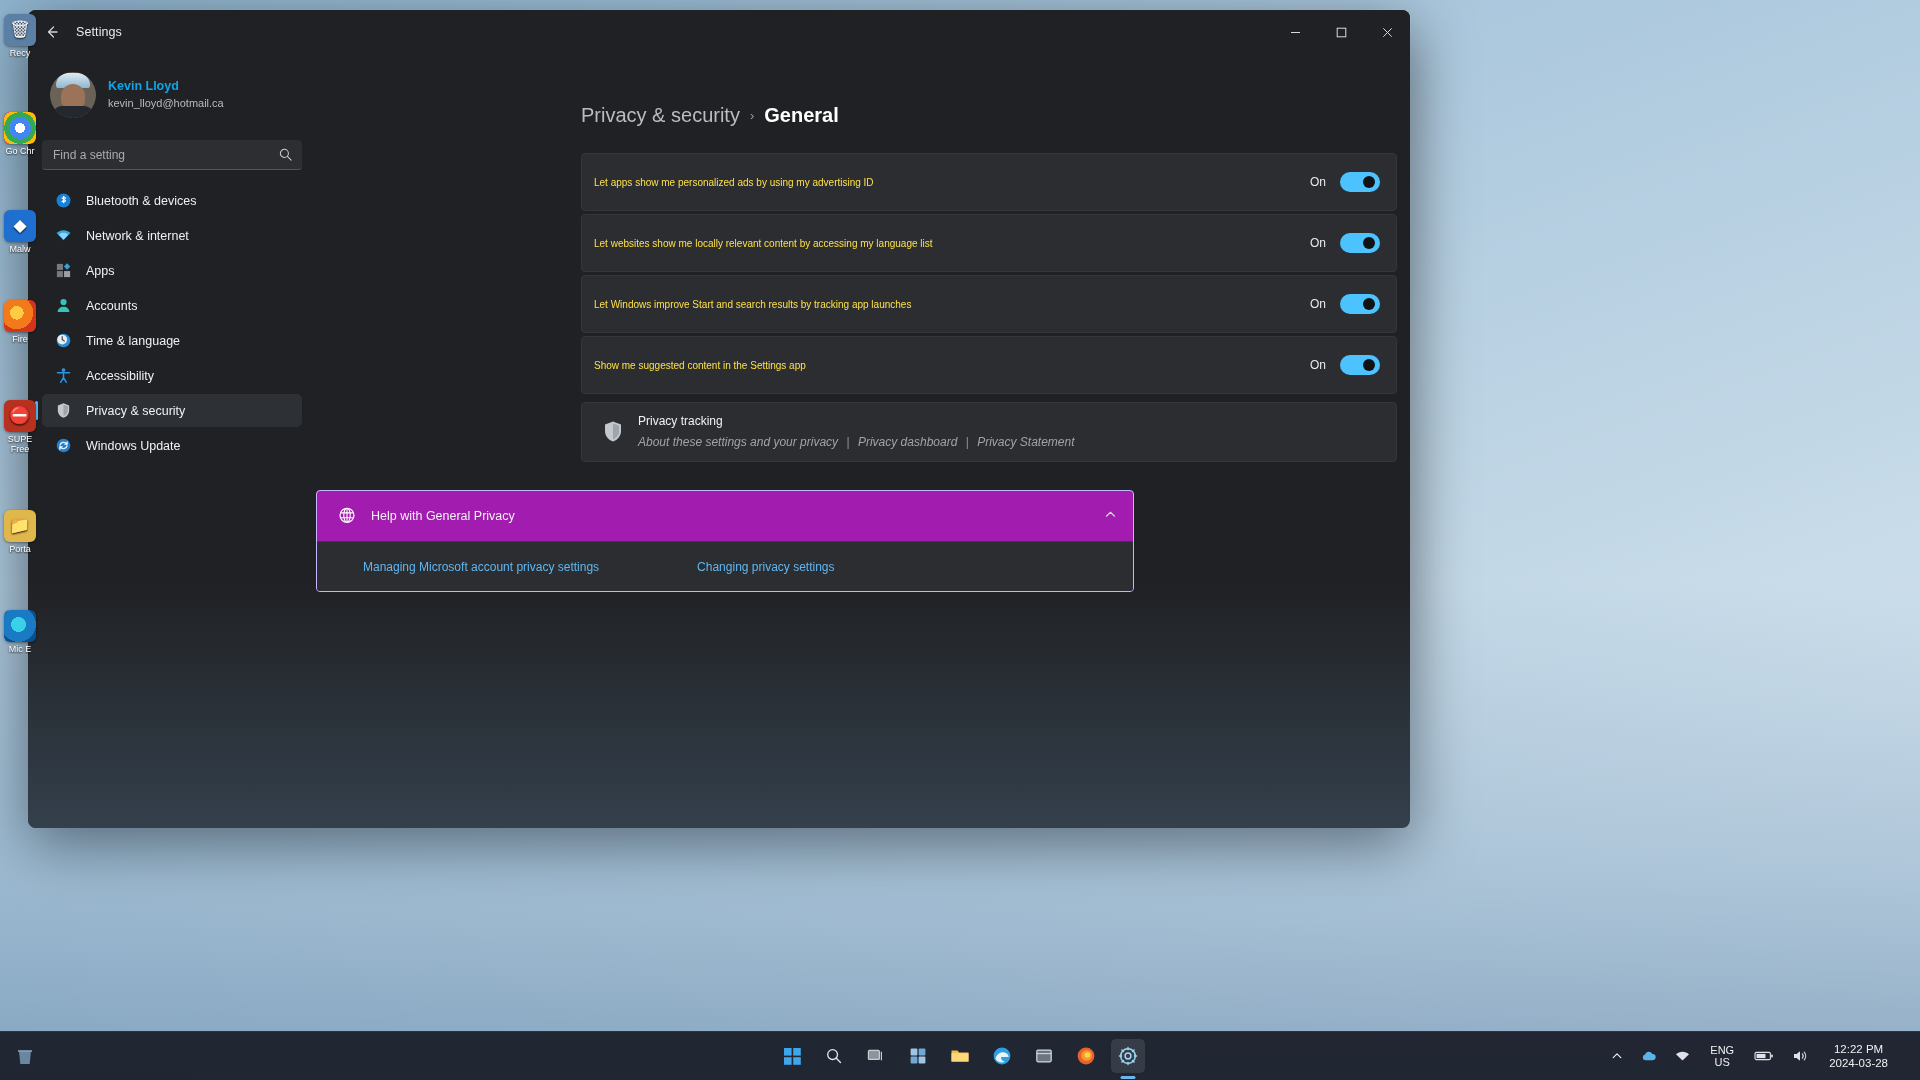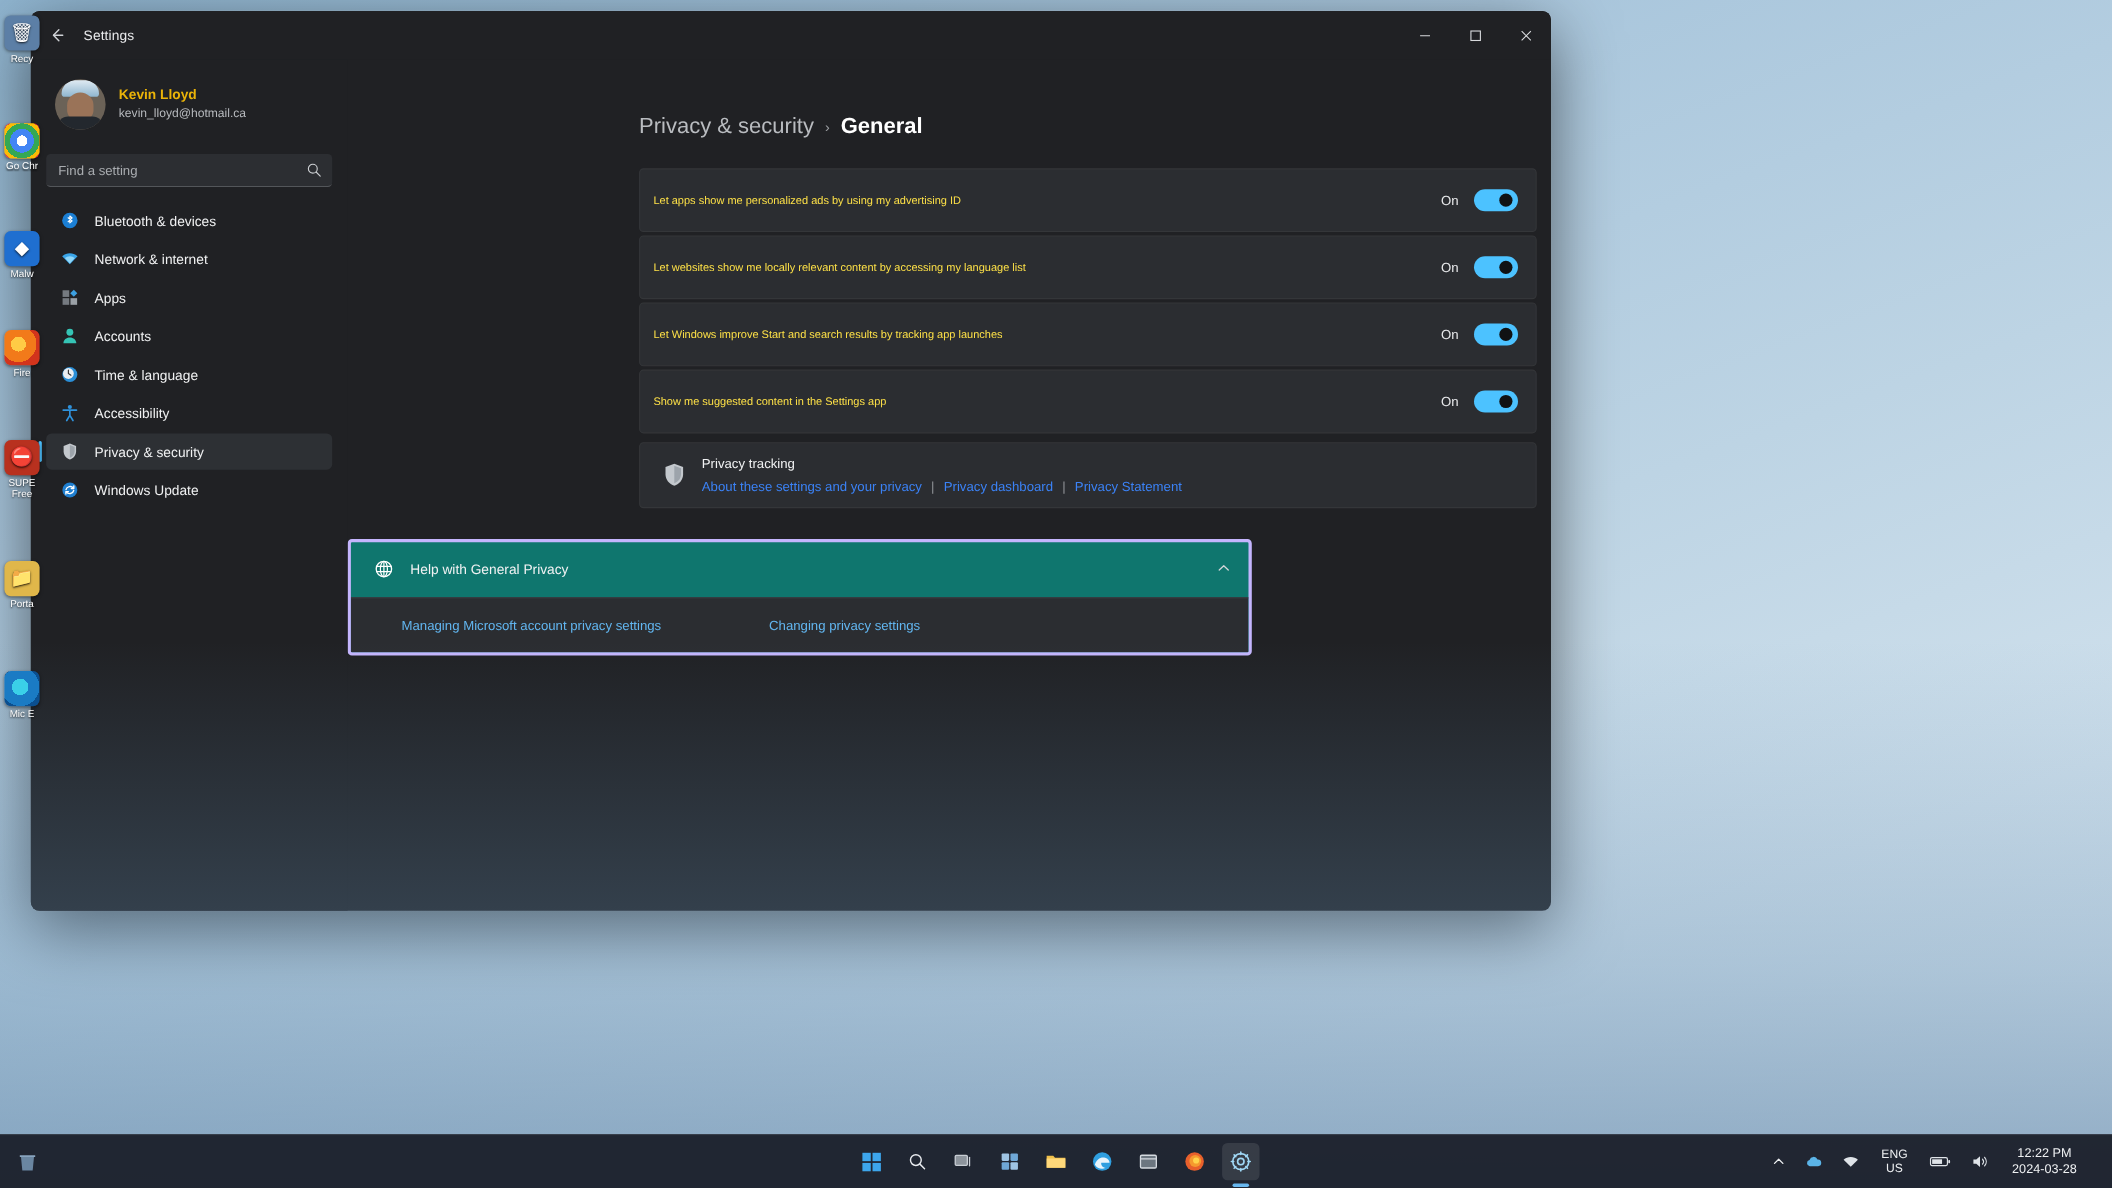--- a/index.html
+++ b/index.html
@@ -154,21 +154,21 @@
     background: #9a7358;
     border-radius: 12px 12px 10px 10px;
   }
   #avatar .body {
     position: absolute; left: 2px; bottom: 0;
     width: 42px; height: 12px;
     background: #23282e;
     border-radius: 10px 10px 0 0;
   }
   #account-text { margin-left: 12px; line-height: 1.25; }
-  #account-name { font-size: 12.5px; color: #eab308; font-weight: 700; }
+  #account-name { font-size: 12.5px; color: #0ea5e9; font-weight: 700; }
   #account-email { font-size: 11px; color: #b7babe; margin-top: 2px; }
 
   #search-wrap {
     margin: 16px 14px 0 14px;
     position: relative;
   }
   #search-input {
     width: 100%;
     box-sizing: border-box;
     height: 30px;
@@ -287,28 +287,28 @@
     align-items: center;
   }
   #shield-icon {
     width: 22px; height: 24px;
     flex: 0 0 22px;
     margin: 0 14px 0 8px;
   }
   #pr-body { line-height: 1.45; }
   #pr-title { font-size: 12px; color: #f1f2f3; }
   #pr-links { font-size: 12px; margin-top: 3px; }
-  #pr-links a { color: #3b82f6; text-decoration: none; cursor: pointer; }
+  #pr-links a { color: #a3a3a3; text-decoration: none; cursor: pointer; font-style: italic; }
   #pr-links .sep { color: #8f9296; margin: 0 5px; }
 
   
   #help-card {
     margin-top: 28px;
-    background: #0f766e;
-    border: 3px solid #c4b5fd;
+    background: #a21caf;
+    border: 1px solid #c4b5fd;
     border-radius: 4px;
     width: 816px;
     overflow: hidden;
   }
   #help-header {
     height: 50px;
     display: flex;
     align-items: center;
     padding: 0 16px 0 12px;
     cursor: pointer;

